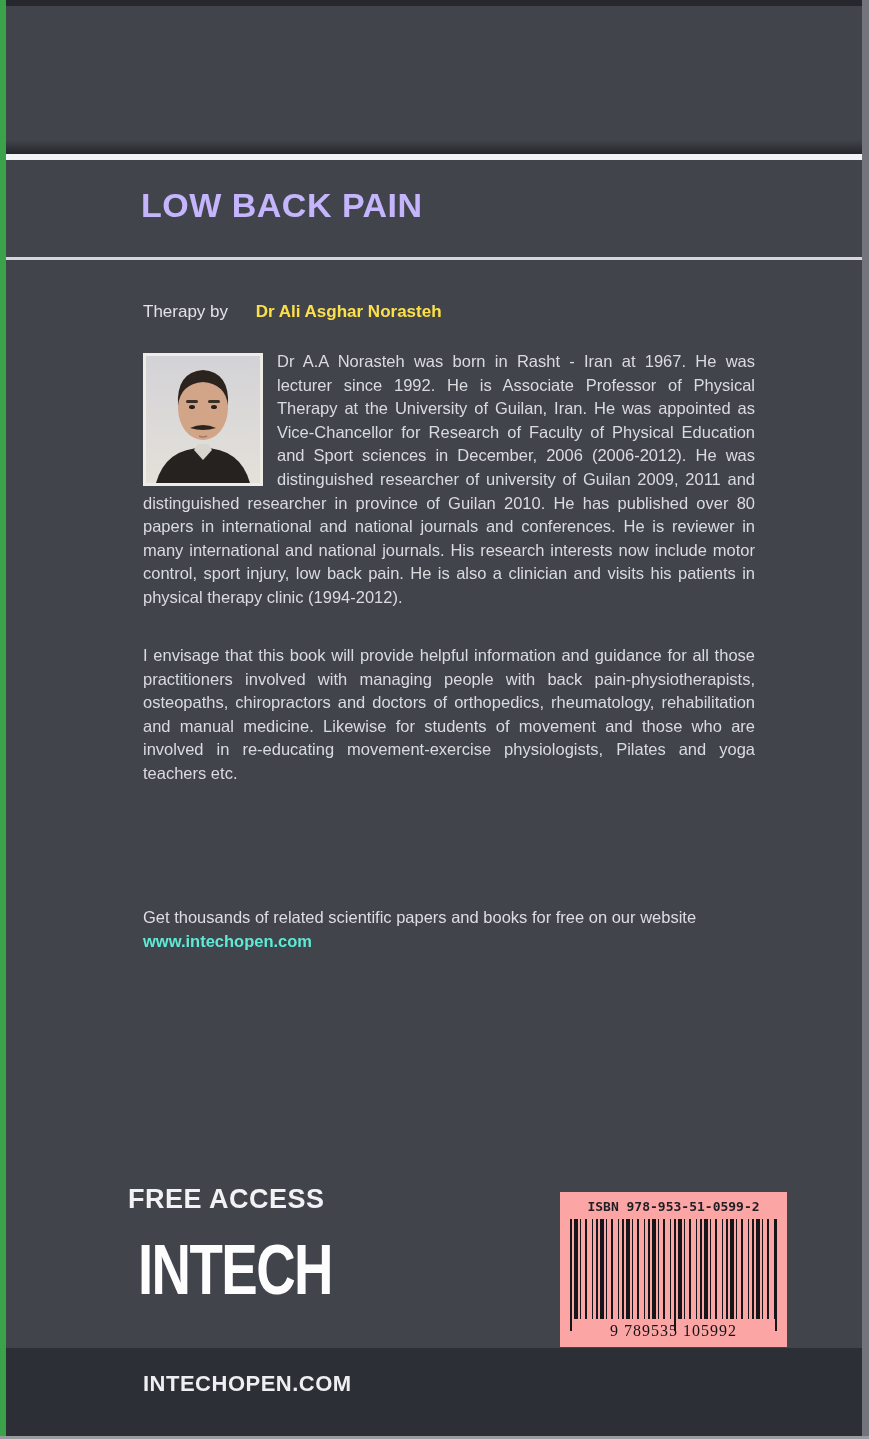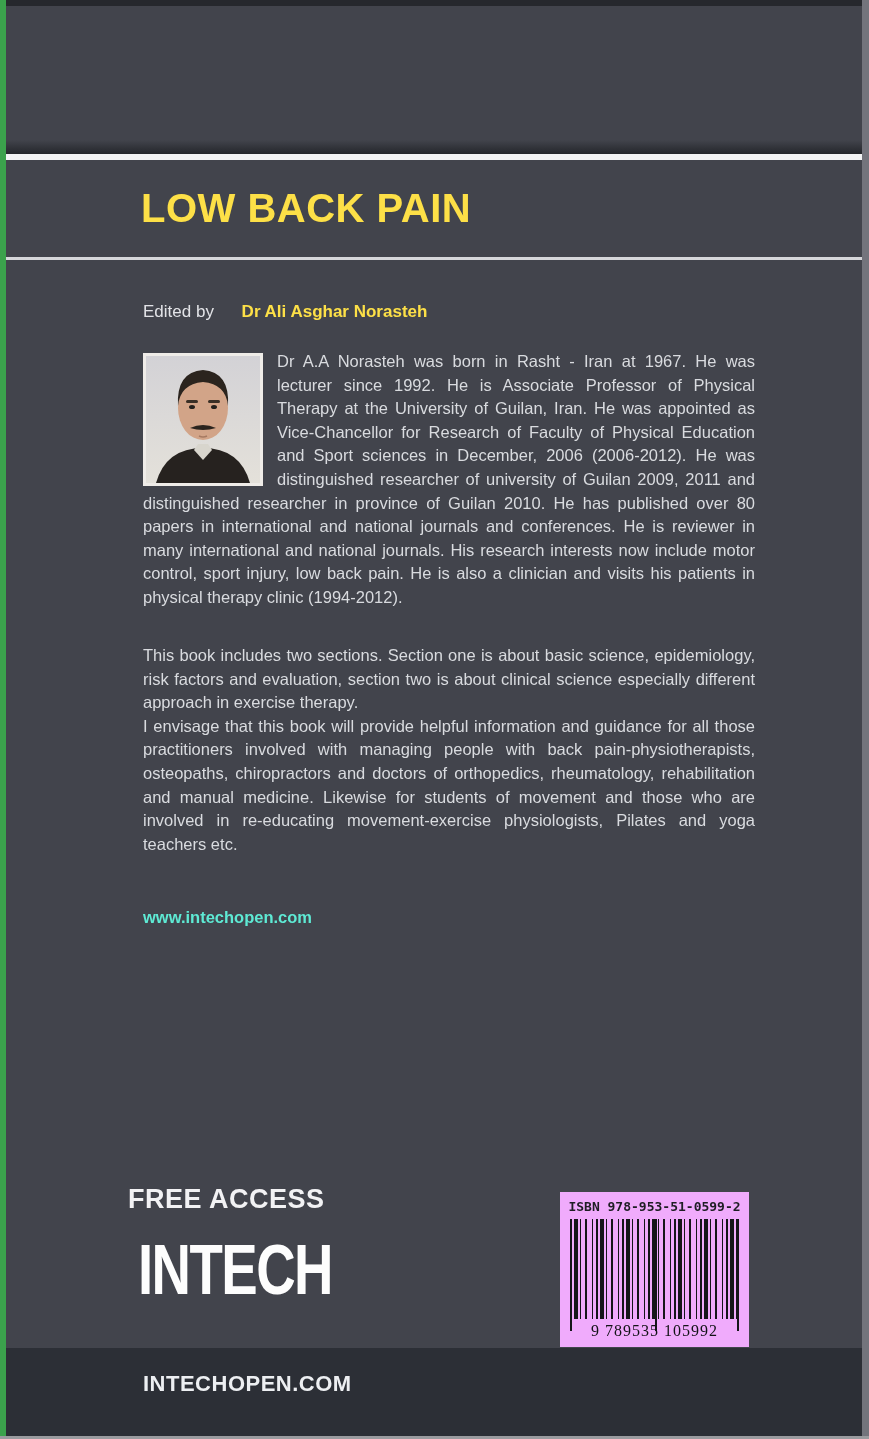--- a/index.html
+++ b/index.html
@@ -17,21 +17,21 @@
   .top-edge{left:0;top:0;width:869px;height:6px;background:#26282d;z-index:25;}
   .bottom-edge{left:0;bottom:0;width:869px;height:3px;background:#9a9b9f;z-index:31;}
 
   
   .rule1-shadow{left:0;top:140px;width:869px;height:14px;background:linear-gradient(#42444c,#24262b);}
   .rule1{left:0;top:154px;width:869px;height:6px;background:#f2f3f4;}
   .rule2{left:0;top:257px;width:869px;height:3px;background:#d6d7da;}
 
   .title{
     left:141px;top:186px;
-    font-size:40px;font-weight:bold;color:#fde047;letter-spacing:0.5px;
+    font-size:34px;font-weight:bold;color:#c4b5fd;letter-spacing:0.5px;
   }
 
   .edited-line{left:143px;top:302px;font-size:17px;color:#e2e3e7;}
   .edited-line b{color:#fde047;margin-left:23px;}
 
   
   .bio-block{
     left:143px;top:350px;width:612px;
     font-size:16.5px;line-height:23.6px;color:#d9dbdf;
     text-align:justify;
@@ -56,22 +56,22 @@
   .intech-logo{
     left:138px;top:1239px;
     font-size:70px;line-height:62px;font-weight:bold;color:#fdfdfd;
     letter-spacing:-2px;transform:scaleX(0.78);transform-origin:left top;
     white-space:nowrap;
   }
   .tagline{left:141px;top:1372px;font-size:20px;color:#c2c3c9;letter-spacing:0.5px;}
 
   
   .barcode-box{
-    left:560px;top:1192px;width:189px;height:155px;
-    background:#f0abfc;z-index:5;
+    left:560px;top:1192px;width:227px;height:155px;
+    background:#fca5a5;z-index:5;
   }
   .isbn-label{
     margin-top:7px;text-align:center;
     font-family:"DejaVu Sans Mono", monospace;
     font-size:13px;font-weight:bold;color:#1e1e24;letter-spacing:0px;
   }
   .bars{
     position:relative;margin:5px 10px 0 10px;height:100px;
     background:
       repeating-linear-gradient(90deg,
@@ -104,21 +104,21 @@
 <div class="abs top-edge"></div>
 <div class="abs bottom-edge"></div>
 
 <div class="abs rule1-shadow"></div>
 <div class="abs rule1"></div>
 <div class="abs rule2"></div>
 
 <div class="abs title">LOW BACK PAIN</div>
 
 <div class="abs edited-line">
-  <span>Edited by </span><b>Dr Ali Asghar Norasteh</b>
+  <span>Therapy by </span><b>Dr Ali Asghar Norasteh</b>
 </div>
 
 <div class="abs bio-block">
   <div class="photo-frame">
     <svg viewBox="0 0 114 127">
       <defs>
         <linearGradient id="bgph" x1="0" y1="0" x2="0" y2="1">
           <stop offset="0" stop-color="#d3d2d6"></stop>
           <stop offset="1" stop-color="#e4e1da"></stop>
         </linearGradient>
@@ -133,25 +133,25 @@
       <ellipse cx="46" cy="51" rx="3" ry="2" fill="#23201d"></ellipse>
       <ellipse cx="68" cy="51" rx="3" ry="2" fill="#23201d"></ellipse>
       <path d="M44,72 Q57,66 70,72 Q57,76 44,72 Z" fill="#2b241e"></path>
       <path d="M53,80 Q57,82 61,80" stroke="#a67a62" stroke-width="1.5" fill="none"></path>
     </svg>
   </div>
   <span>Dr A.A Norasteh was born in Rasht - Iran at 1967. He was lecturer since 1992. He is Associate Professor of Physical Therapy at the University of Guilan, Iran. He was appointed as Vice-Chancellor for Research of Faculty of Physical Education and Sport sciences in December, 2006 (2006-2012). He was distinguished researcher of university of Guilan 2009, 2011 and distinguished researcher in province of Guilan 2010. He has published over 80 papers in international and national journals and conferences. He is reviewer in many international and national journals. His research interests now include motor control, sport injury, low back pain. He is also a clinician and visits his patients in physical therapy clinic (1994-2012).</span>
 </div>
 
 <div class="abs desc-block">
-  <p>This book includes two sections. Section one is about basic science, epidemiology, risk factors and evaluation, section two is about clinical science especially different approach in exercise therapy.</p>
   <p>I envisage that this book will provide helpful information and guidance for all those practitioners involved with managing people with back pain-physiotherapists, osteopaths, chiropractors and doctors of orthopedics, rheumatology, rehabilitation and manual medicine. Likewise for students of movement and those who are involved in re-educating movement-exercise physiologists, Pilates and yoga teachers etc.</p>
 </div>
 
 <div class="abs promo-block">
+  <div>Get thousands of related scientific papers and books for free on our website</div>
   <div class="website">www.intechopen.com</div>
 </div>
 
 <div class="abs free-access">FREE ACCESS</div>
 
 <div class="abs intech-logo">INTECH</div>
 <div class="abs tagline">open science | open minds</div>
 
 <div class="abs barcode-box">
   <div class="isbn-label">ISBN 978-953-51-0599-2</div>

